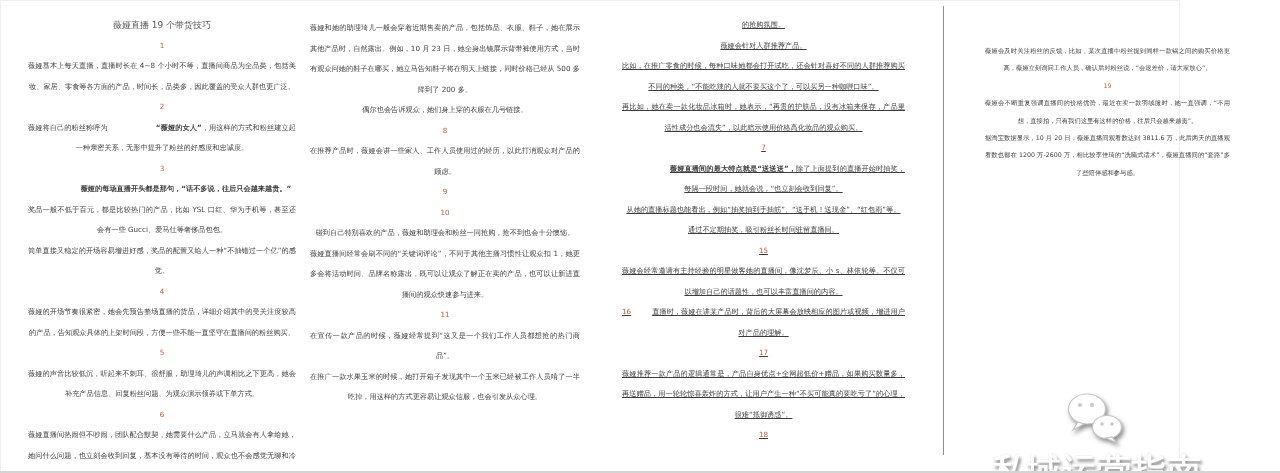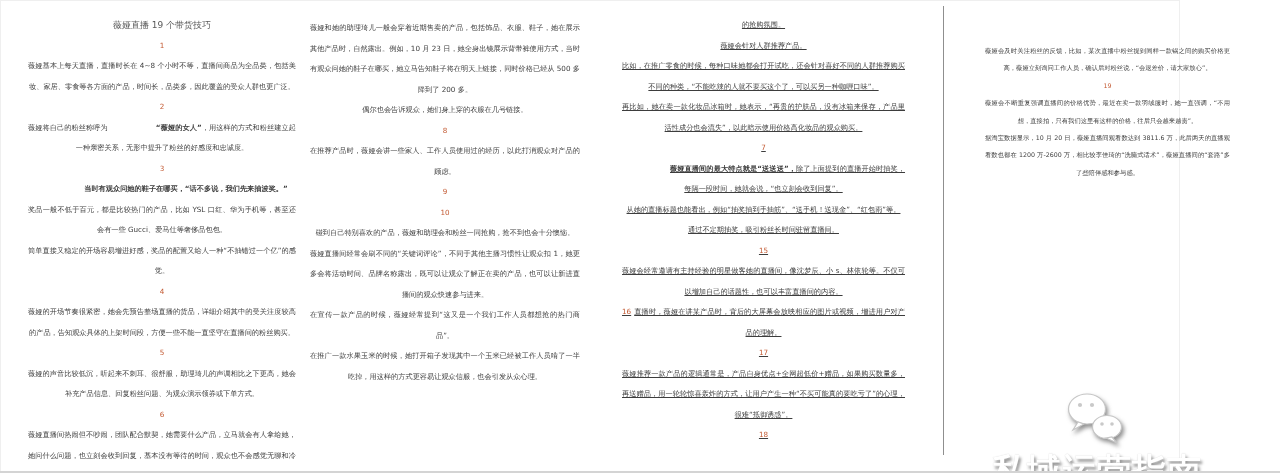--- a/index.html
+++ b/index.html
@@ -8,58 +8,59 @@
     box-shadow:inset 0 0 0 1px #efefef;}
   .col{position:absolute;font-size:7.2px;line-height:20.5px;color:#3d3d3d;}
   .c1{left:28px;top:15px;width:268px;}
   .c2{left:310px;top:18px;width:270px;}
   .c3{left:622px;top:15px;width:283px;text-decoration:underline;}
   .c4{left:985px;top:42px;width:245px;font-size:6.3px;line-height:17.4px;}
   .doc-title{text-align:center;color:#595959;font-size:9px;}
   .num{text-align:center;color:var(--accent,#c35a33);}
   .para{text-align:justify;text-align-last:center;margin:0;}
   .b{font-weight:700;margin-left:48px;}
-  .inline-num{color:var(--accent,#c35a33);padding-right:3px;}
+  .inline-num{color:var(--accent,#c35a33);padding-right:21px;}
   .divider{position:absolute;left:943px;top:6px;width:1px;height:449px;background:#8f8f8f;}
   .bottom-edge{position:absolute;left:0;bottom:0;width:1280px;height:2px;background:#d4d4d4;}
   .watermark{position:absolute;left:986px;top:390px;display:flex;align-items:center;flex-direction:column;}
   .wm-icon{filter:drop-shadow(2px 3px 2px rgba(125,125,125,0.85));flex:none;}
   .wm-text{color:#ffffff;font-weight:700;font-size:34px;letter-spacing:1px;white-space:nowrap;
     text-shadow:2px 3px 3px #959595, 0 0 1px #cfcfcf;line-height:52px;margin-left:6px;}
 </style>
 </head>
 <body>
 
 <div class="sheet">
   <div class="col c1">
       <div class="doc-title">薇娅直播 19 个带货技巧</div>
       <div class="num">1</div>
       <div class="para"><span>薇娅基本上每天直播，直播时长在 4~8 个小时不等，直播间商品为全品类，包括美妆、家居、零食等各方面的产品，时间长，品类多，因此覆盖的受众人群也更广泛。</span></div>
       <div class="num">2</div>
       <div class="para"><span>薇娅将自己的粉丝称呼为</span><span class="b">“薇娅的女人”</span><span>，用这样的方式和粉丝建立起一种亲密关系，无形中提升了粉丝的好感度和忠诚度。</span></div>
       <div class="num">3</div>
-      <div class="para"><span class="b">当时有观众问她的鞋子在哪买，“话不多说，我们先来抽波奖。”</span></div>
+      <div class="para"><span class="b">薇娅的每场直播开头都是那句，“话不多说，往后只会越来越贵。”</span></div>
       <div class="para"><span>奖品一般不低于百元，都是比较热门的产品，比如 YSL 口红、华为手机等，甚至还会有一些 Gucci、爱马仕等奢侈品包包。</span></div>
       <div class="para"><span>简单直接又稳定的开场容易增进好感，奖品的配置又给人一种“不抽错过一个亿”的感觉。</span></div>
       <div class="num">4</div>
       <div class="para"><span>薇娅的开场节奏很紧密，她会先预告整场直播的货品，详细介绍其中的受关注度较高的产品，告知观众具体的上架时间段，方便一些不能一直坚守在直播间的粉丝购买。</span></div>
       <div class="num">5</div>
       <div class="para"><span>薇娅的声音比较低沉，听起来不刺耳、很舒服，助理琦儿的声调相比之下更高，她会补充产品信息、回复粉丝问题、为观众演示领券或下单方式。</span></div>
       <div class="num">6</div>
       <div class="para"><span>薇娅直播间热闹但不吵闹，团队配合默契，她需要什么产品，立马就会有人拿给她，她问什么问题，也立刻会收到回复，基本没有等待的时间，观众也不会感觉无聊和冷场。</span></div>
     </div>
   <div class="col c2">
       <div class="para"><span>薇娅和她的助理琦儿一般会穿着近期售卖的产品，包括饰品、衣服、鞋子，她在展示其他产品时，自然露出。例如，10 月 23 日，她全身出镜展示背带裤使用方式，当时有观众问她的鞋子在哪买，她立马告知鞋子将在明天上链接，同时价格已经从 500 多降到了 200 多。</span></div>
       <div class="para"><span>偶尔也会告诉观众，她们身上穿的衣服在几号链接。</span></div>
       <div class="num">8</div>
       <div class="para"><span>在推荐产品时，薇娅会讲一些家人、工作人员使用过的经历，以此打消观众对产品的顾虑。</span></div>
       <div class="num">9</div>
       <div class="num">10</div>
       <div class="para"><span>碰到自己特别喜欢的产品，薇娅和助理会和粉丝一同抢购，抢不到也会十分懊恼。</span></div>
       <div class="para"><span>薇娅直播间经常会刷不同的“关键词评论”，不同于其他主播习惯性让观众扣 1，她更多会将活动时间、品牌名称露出，既可以让观众了解正在卖的产品，也可以让新进直播间的观众快速参与进来。</span></div>
+      <div class="num">11</div>
       <div class="para"><span>在宣传一款产品的时候，薇娅经常提到“这又是一个我们工作人员都想抢的热门商品”。</span></div>
       <div class="para"><span>在推广一款水果玉米的时候，她打开箱子发现其中一个玉米已经被工作人员啃了一半吃掉，用这样的方式更容易让观众信服，也会引发从众心理。</span></div>
       <div class="para"></div>
     </div>
   <div class="col c3">
       <div class="para"><span>的抢购氛围。</span></div>
       <div class="para"><span>薇娅会针对人群推荐产品。</span></div>
       <div class="para"><span>比如，在推广零食的时候，每种口味她都会打开试吃，还会针对喜好不同的人群推荐购买不同的种类，“不能吃辣的人就不要买这个了，可以买另一种咖喱口味”。</span></div>
       <div class="para"><span>再比如，她在卖一款化妆品冰箱时，她表示，“再贵的护肤品，没有冰箱来保存，产品里活性成分也会流失”，以此暗示使用价格高化妆品的观众购买。</span></div>
       <div class="num">7</div>

